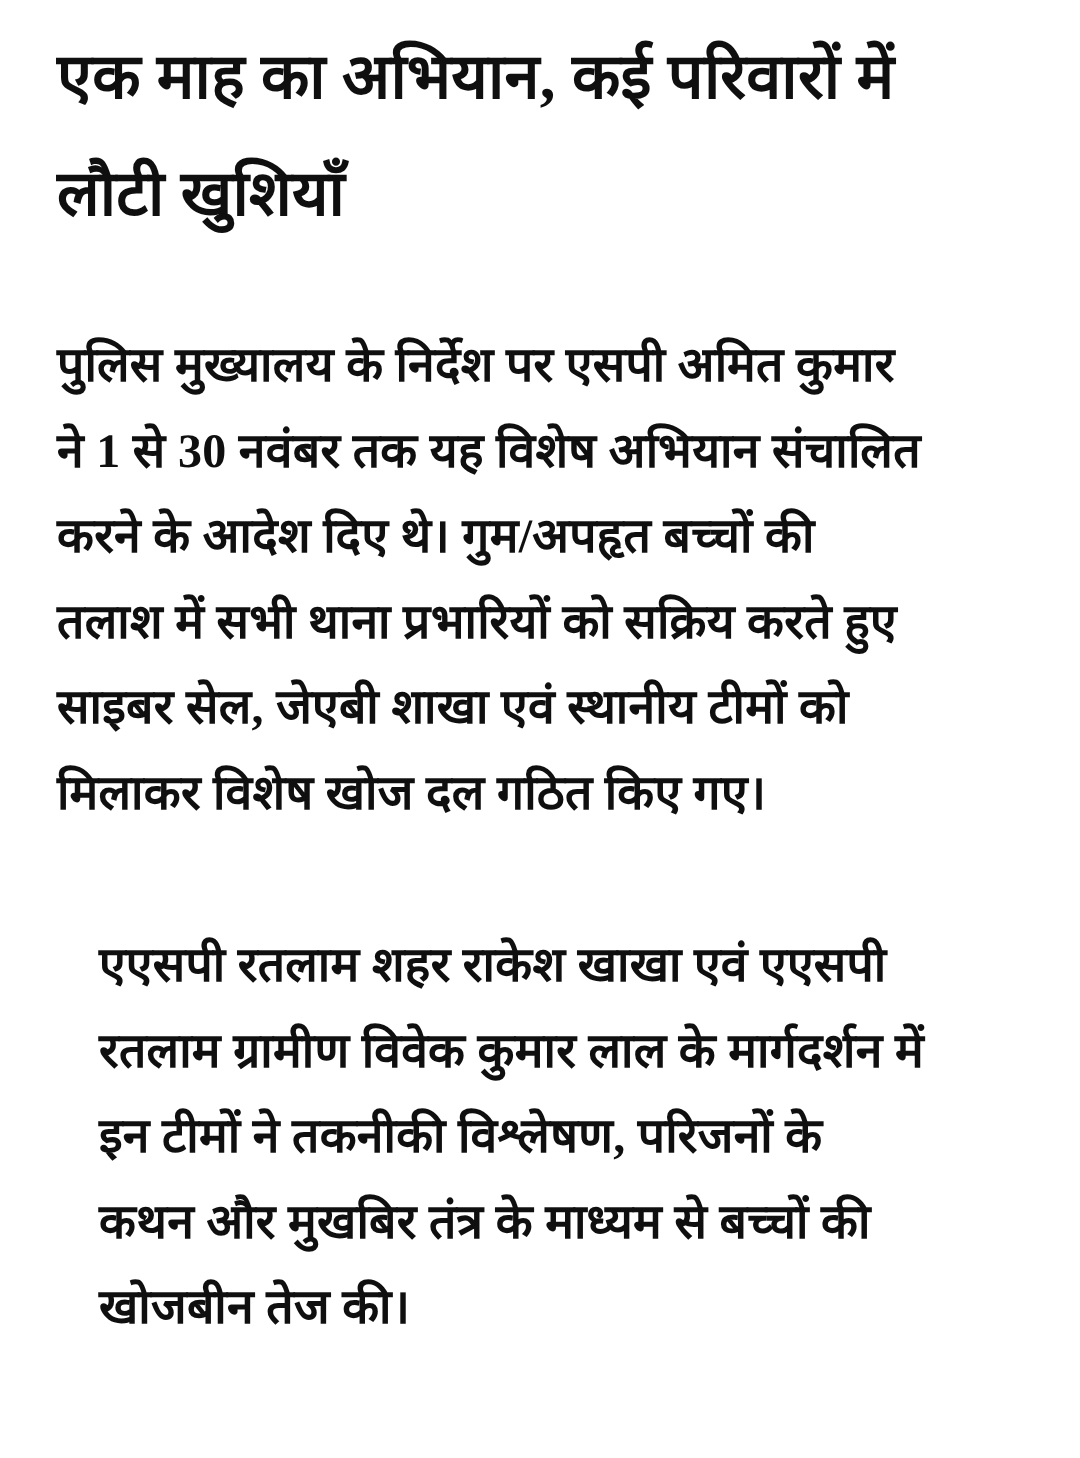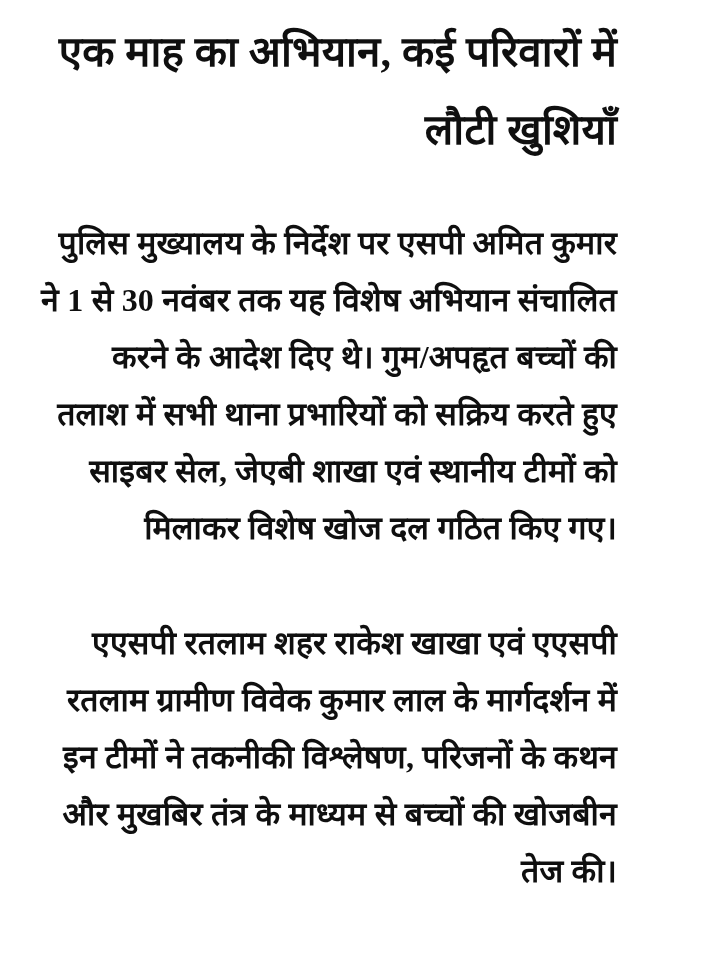--- a/index.html
+++ b/index.html
@@ -12,21 +12,20 @@
     height: 972px;
     overflow: hidden;
     font-family: "Liberation Serif", "DejaVu Serif", serif;
   }
   .article {
     box-sizing: border-box;
     width: 651px;
     height: 972px;
     padding: 14px 34px 0 38px;
     color: #0f0f0f;
-    text-align: right;
   }
   .article-title {
     margin: 0;
     padding: 0;
     font-size: 42px;
     line-height: 1.85;
     font-weight: 800;
     letter-spacing: 0.2px;
     color: #0f0f0f;
   }
@@ -34,20 +33,21 @@
     margin: 46px 0 0 0;
     padding: 0;
     font-size: 32px;
     line-height: 1.78;
     font-weight: 700;
     letter-spacing: 0.2px;
     color: #0f0f0f;
   }
   .article-paragraph + .article-paragraph {
     margin-top: 58px;
+    margin-left: 28px;
   }
 </style>
 </head>
 <body>
 
 <div class="article">
   <h1 class="article-title">एक माह का अभियान, कई परिवारों में लौटी खुशियाँ</h1>
   <p class="article-paragraph">पुलिस मुख्यालय के निर्देश पर एसपी अमित कुमार ने 1 से 30 नवंबर तक यह विशेष अभियान संचालित करने के आदेश दिए थे। गुम/अपहृत बच्चों की तलाश में सभी थाना प्रभारियों को सक्रिय करते हुए साइबर सेल, जेएबी शाखा एवं स्थानीय टीमों को मिलाकर विशेष खोज दल गठित किए गए।</p>
   <p class="article-paragraph">एएसपी रतलाम शहर राकेश खाखा एवं एएसपी रतलाम ग्रामीण विवेक कुमार लाल के मार्गदर्शन में इन टीमों ने तकनीकी विश्लेषण, परिजनों के कथन और मुखबिर तंत्र के माध्यम से बच्चों की खोजबीन तेज की।</p>
 </div>

